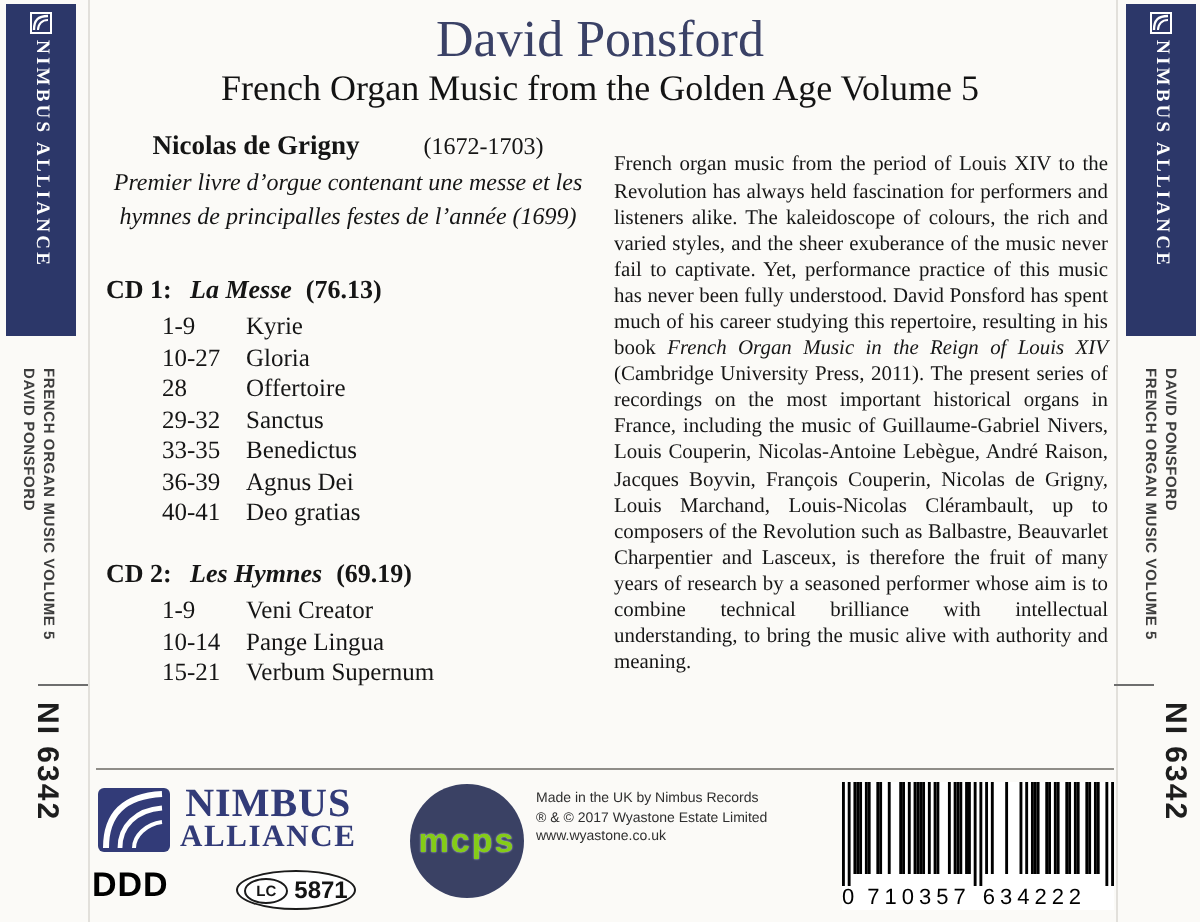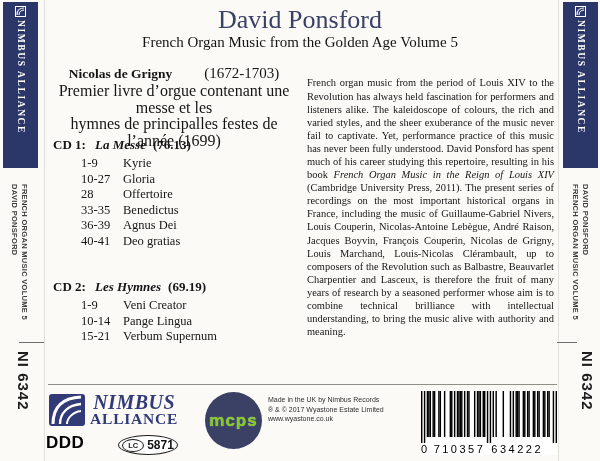--- a/index.html
+++ b/index.html
@@ -35,49 +35,49 @@
     font-size:15px; letter-spacing:1px; color:#1d1d1d; white-space:nowrap;
   }
 
   
   .title {
     position:absolute; top:5px; left:45px; width:510px; text-align:center;
     font-size:26px; color:#3a4166;
   }
   .subtitle {
     position:absolute; top:34px; left:45px; width:510px; text-align:center;
-    font-size:15px; color:#131313;
+    font-size:18px; color:#131313;
   }
 
   
   .composer-line { position:absolute; top:64px; left:45px; width:258px; text-align:center; }
   .composer-name { font-weight:bold; font-size:13.5px; }
-  .composer-dates { font-size:15px;padding-left:28px; }
+  .composer-dates { font-size:12px;padding-left:28px; }
   .work-title {
     position:absolute; top:83px; left:45px; width:258px; text-align:center;
-    font-size:16px; line-height:16.5px;
+    font-style:italic; font-size:12px; line-height:16.5px;
   }
   .cd-block { position:absolute; left:53px; width:250px; }
   .cd-header { display:flex; font-size:13px; font-weight:bold; line-height:16px; margin-bottom:3px; }
   .cd-label { width:42px; }
   .cd-title { font-style:italic; margin-right:7px; }
   .track-row { display:flex; font-size:12.5px; line-height:15.5px; }
   .track-nums { width:42px;margin-left:28px; }
 
   
   .description {
     position:absolute; left:307px; top:66px; width:247px;
     font-size:10.45px; line-height:13.1px; text-align:justify; color:#161616;
   }
 
   
   .footer-rule { position:absolute; left:48px; top:384px; width:509px; height:1px; background:#8f8d88; }
   .nimbus-logo { position:absolute; left:48px; top:393px; display:flex; align-items:flex-start; }
   .nimbus-words { margin-left:4px; color:#323b78; font-weight:bold; text-align:center; }
-  .nimbus-word1 { font-size:20px; line-height:18px; letter-spacing:0.5px;font-style:italic; }
+  .nimbus-word1 { font-size:20px; line-height:18px; letter-spacing:0.5px; }
   .nimbus-word2 { font-size:15.5px; line-height:15px; letter-spacing:0.8px; }
   .ddd {
     position:absolute; left:46px; top:433px;
     font-family:"Liberation Sans", sans-serif; font-weight:bold; font-size:17px; letter-spacing:0.5px; color:#000;
   }
   .lc-badge {
     position:absolute; left:118px; top:435px; width:60px; height:20px;
     border:1.5px solid #1b1b1b; border-radius:50%;
     display:flex; align-items:center; justify-content:center; gap:3px;
     box-sizing:border-box; background:#fff;
@@ -171,20 +171,24 @@
         <span class="track-nums">1-9</span>
         <span class="track-title">Kyrie</span>
       </div>
       <div class="track-row">
         <span class="track-nums">10-27</span>
         <span class="track-title">Gloria</span>
       </div>
       <div class="track-row">
         <span class="track-nums">28</span>
         <span class="track-title">Offertoire</span>
+      </div>
+      <div class="track-row">
+        <span class="track-nums">29-32</span>
+        <span class="track-title">Sanctus</span>
       </div>
       <div class="track-row">
         <span class="track-nums">33-35</span>
         <span class="track-title">Benedictus</span>
       </div>
       <div class="track-row">
         <span class="track-nums">36-39</span>
         <span class="track-title">Agnus Dei</span>
       </div>
       <div class="track-row">

